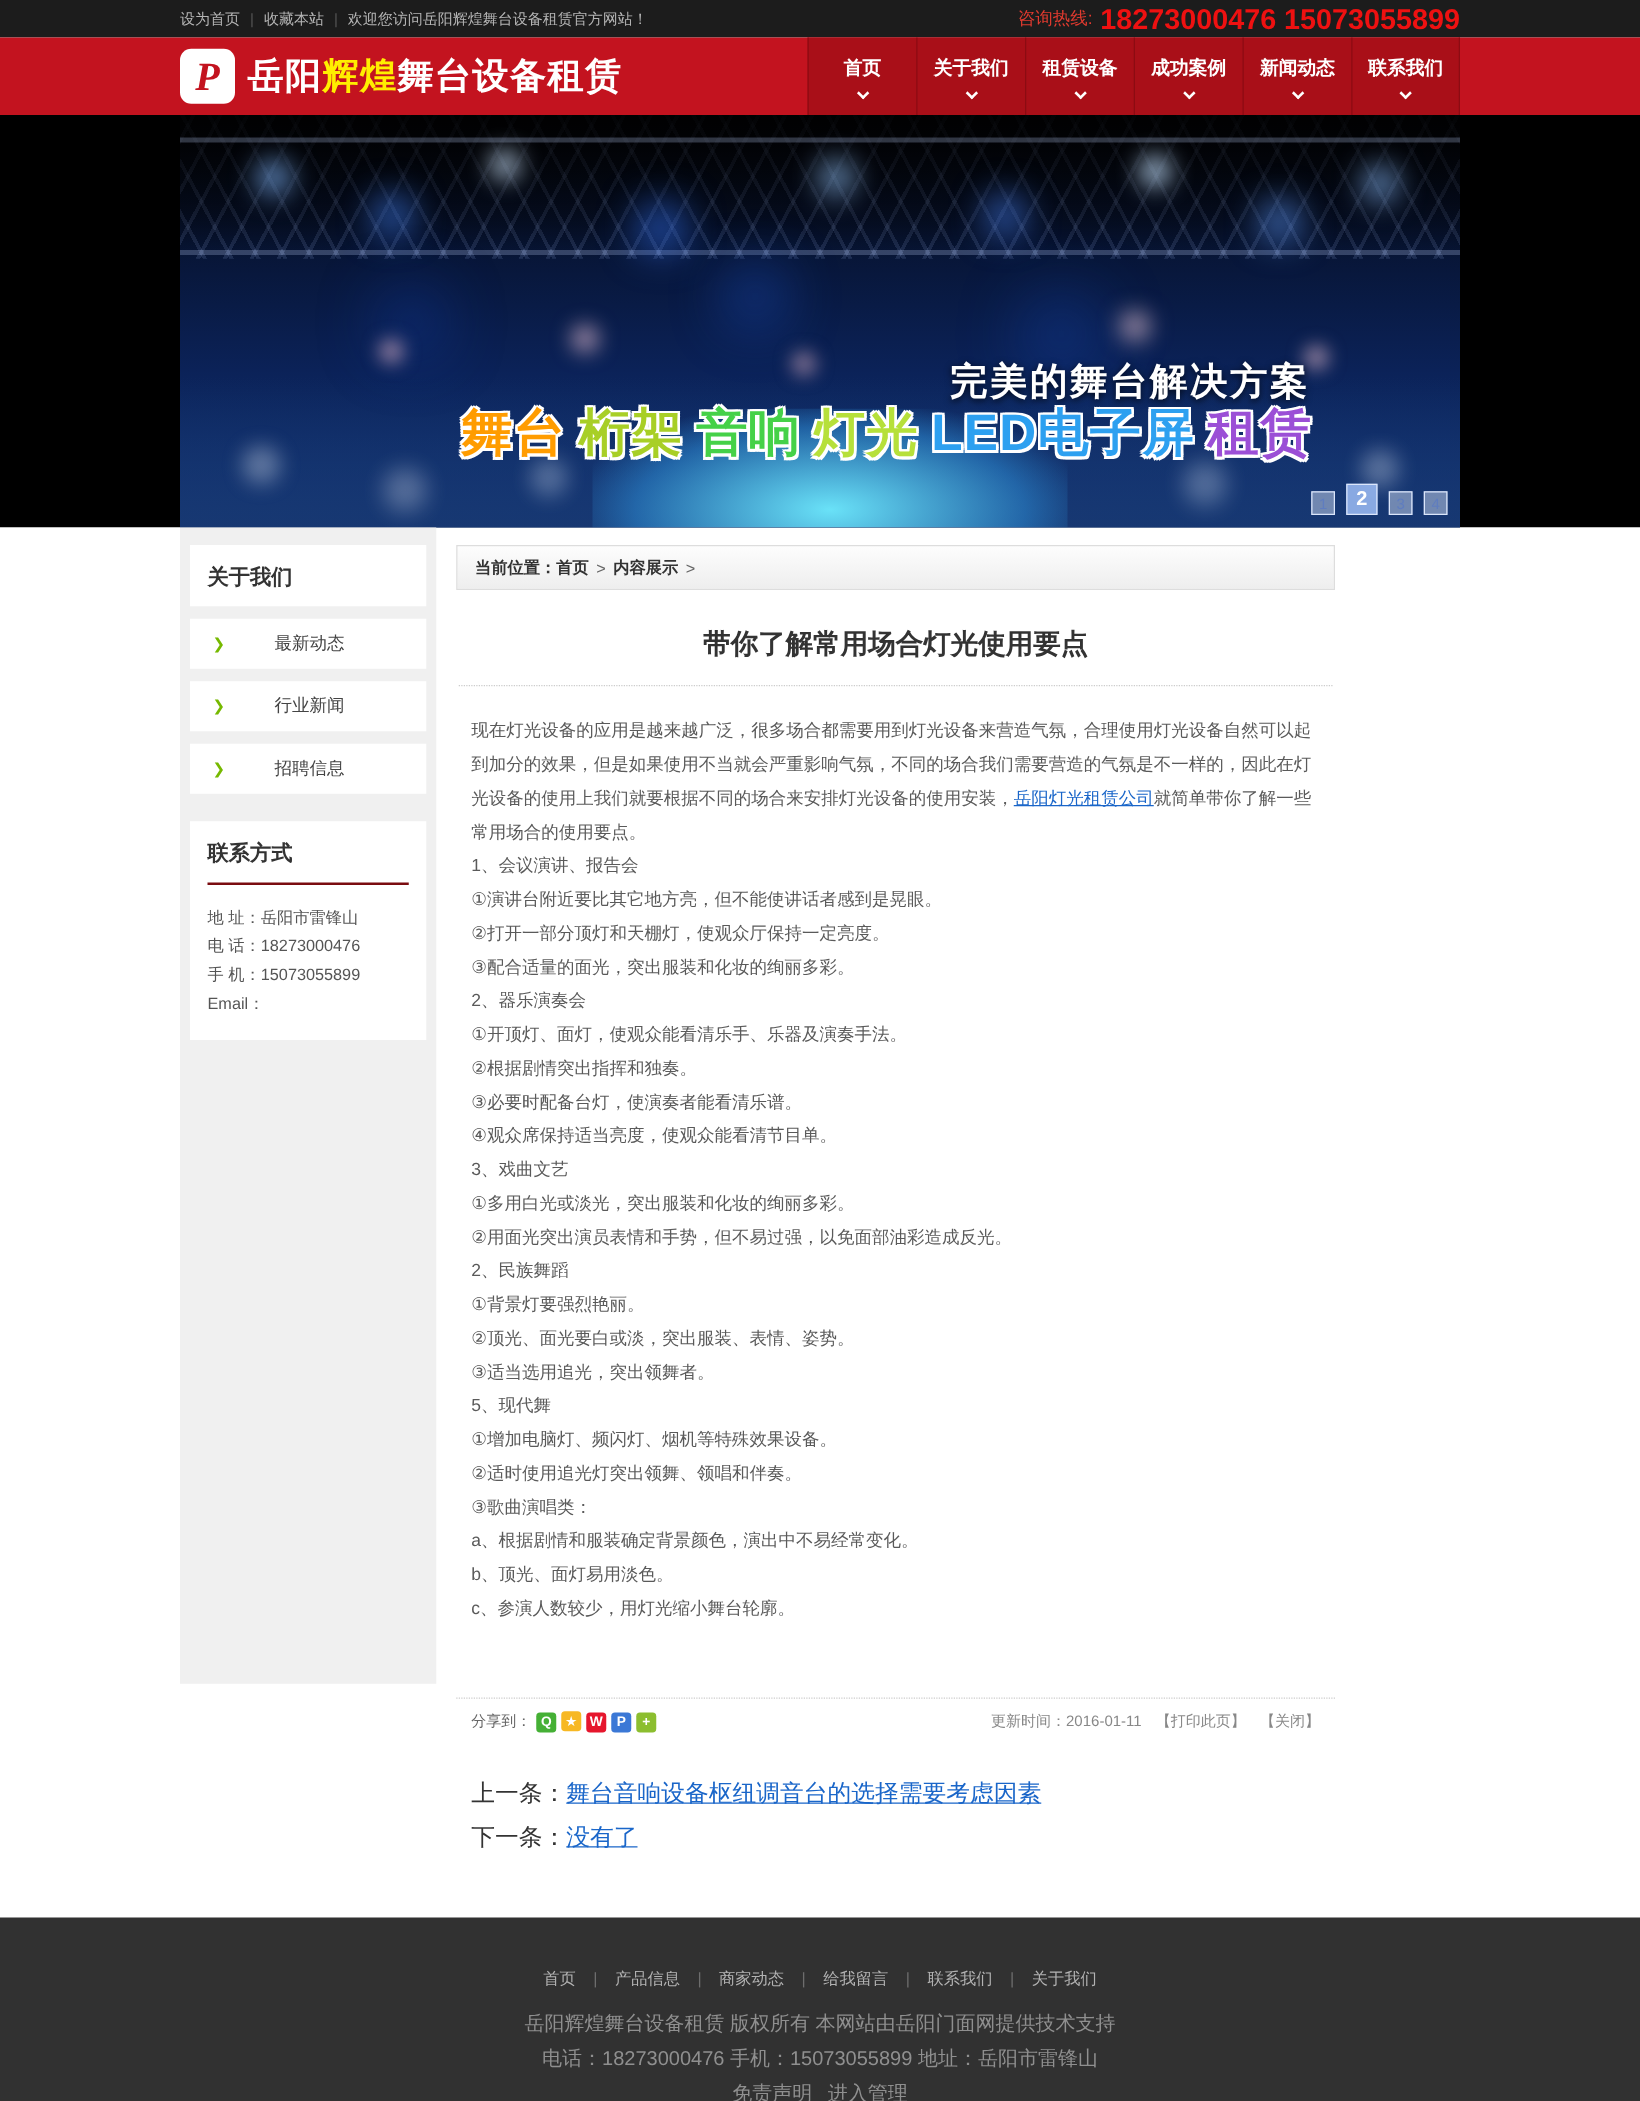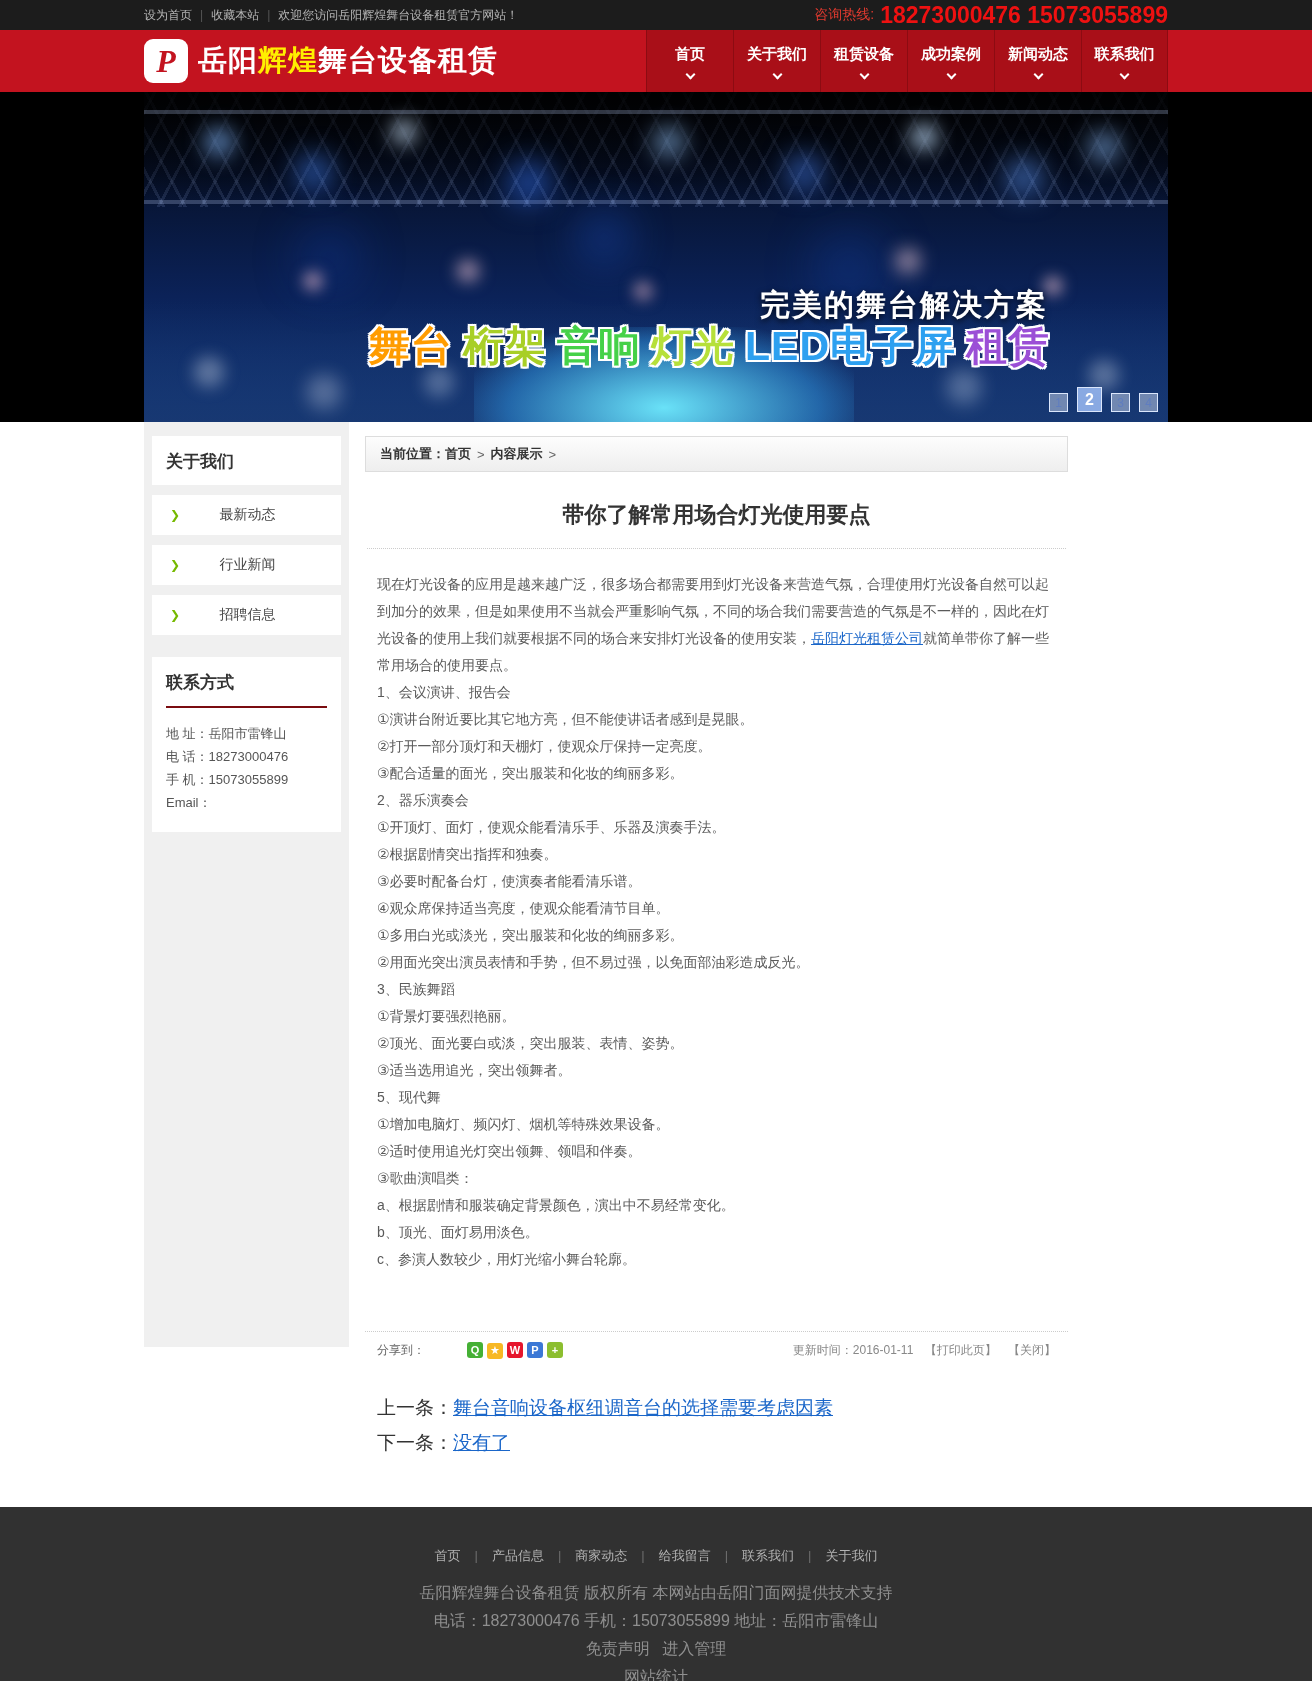--- a/index.html
+++ b/index.html
@@ -86,21 +86,21 @@
   .crumb { height:36px; border:1px solid #ddd; background:linear-gradient(180deg,#fdfdfd,#eee);
            display:flex; align-items:center; padding:0 14px; font-size:13px; color:#333; font-weight:bold; }
   .crumb a { color:#333; text-decoration:none; cursor:pointer; }
   .crumb .c-sep { margin:0 6px; color:#666; font-weight:normal; }
   .art-title { text-align:center; font-size:22px; font-weight:bold; color:#333; margin:28px 0 18px; }
   .dotline { border-bottom:1px dotted #ccc; margin:0 2px; }
   .art-body { padding:22px 12px 0; }
   .line { font-size:14px; color:#5a5a5a; line-height:27px; }
   .inlink { color:#1a66c9; text-decoration:underline; cursor:pointer; }
 
-  .share-row { margin-top:58px; border-top:1px dotted #ccc; padding:10px 12px 0; display:flex; align-items:center; font-size:12px; color:#666;gap:38px; }
+  .share-row { margin-top:58px; border-top:1px dotted #ccc; padding:10px 12px 0; display:flex; align-items:center; font-size:12px; color:#666; }
   .share-ico { width:16px; height:16px; border-radius:3px; margin-left:4px; color:#fff; font-size:11px; font-weight:bold;
            display:inline-flex; align-items:center; justify-content:center; cursor:pointer; }
   .share-right { margin-left:auto; color:#888; }
   .share-right span { margin-left:8px; }
   .share-right .act { cursor:pointer; }
   .prevnext { padding:36px 12px 0; font-size:19px; color:#333; }
   .prevnext p { margin-bottom:9px; }
   .prevnext a { color:#1a66c9; text-decoration:underline; cursor:pointer; }
 
   
@@ -239,23 +239,24 @@
         <div>
             <p class="line">1、会议演讲、报告会</p>
             <p class="line">①演讲台附近要比其它地方亮，但不能使讲话者感到是晃眼。</p>
             <p class="line">②打开一部分顶灯和天棚灯，使观众厅保持一定亮度。</p>
             <p class="line">③配合适量的面光，突出服装和化妆的绚丽多彩。</p>
             <p class="line">2、器乐演奏会</p>
             <p class="line">①开顶灯、面灯，使观众能看清乐手、乐器及演奏手法。</p>
             <p class="line">②根据剧情突出指挥和独奏。</p>
             <p class="line">③必要时配备台灯，使演奏者能看清乐谱。</p>
             <p class="line">④观众席保持适当亮度，使观众能看清节目单。</p>
+            <p class="line">3、戏曲文艺</p>
             <p class="line">①多用白光或淡光，突出服装和化妆的绚丽多彩。</p>
             <p class="line">②用面光突出演员表情和手势，但不易过强，以免面部油彩造成反光。</p>
-            <p class="line">3、民族舞蹈</p>
+            <p class="line">2、民族舞蹈</p>
             <p class="line">①背景灯要强烈艳丽。</p>
             <p class="line">②顶光、面光要白或淡，突出服装、表情、姿势。</p>
             <p class="line">③适当选用追光，突出领舞者。</p>
             <p class="line">5、现代舞</p>
             <p class="line">①增加电脑灯、频闪灯、烟机等特殊效果设备。</p>
             <p class="line">②适时使用追光灯突出领舞、领唱和伴奏。</p>
             <p class="line">③歌曲演唱类：</p>
             <p class="line">a、根据剧情和服装确定背景颜色，演出中不易经常变化。</p>
             <p class="line">b、顶光、面灯易用淡色。</p>
             <p class="line">c、参演人数较少，用灯光缩小舞台轮廓。</p>

